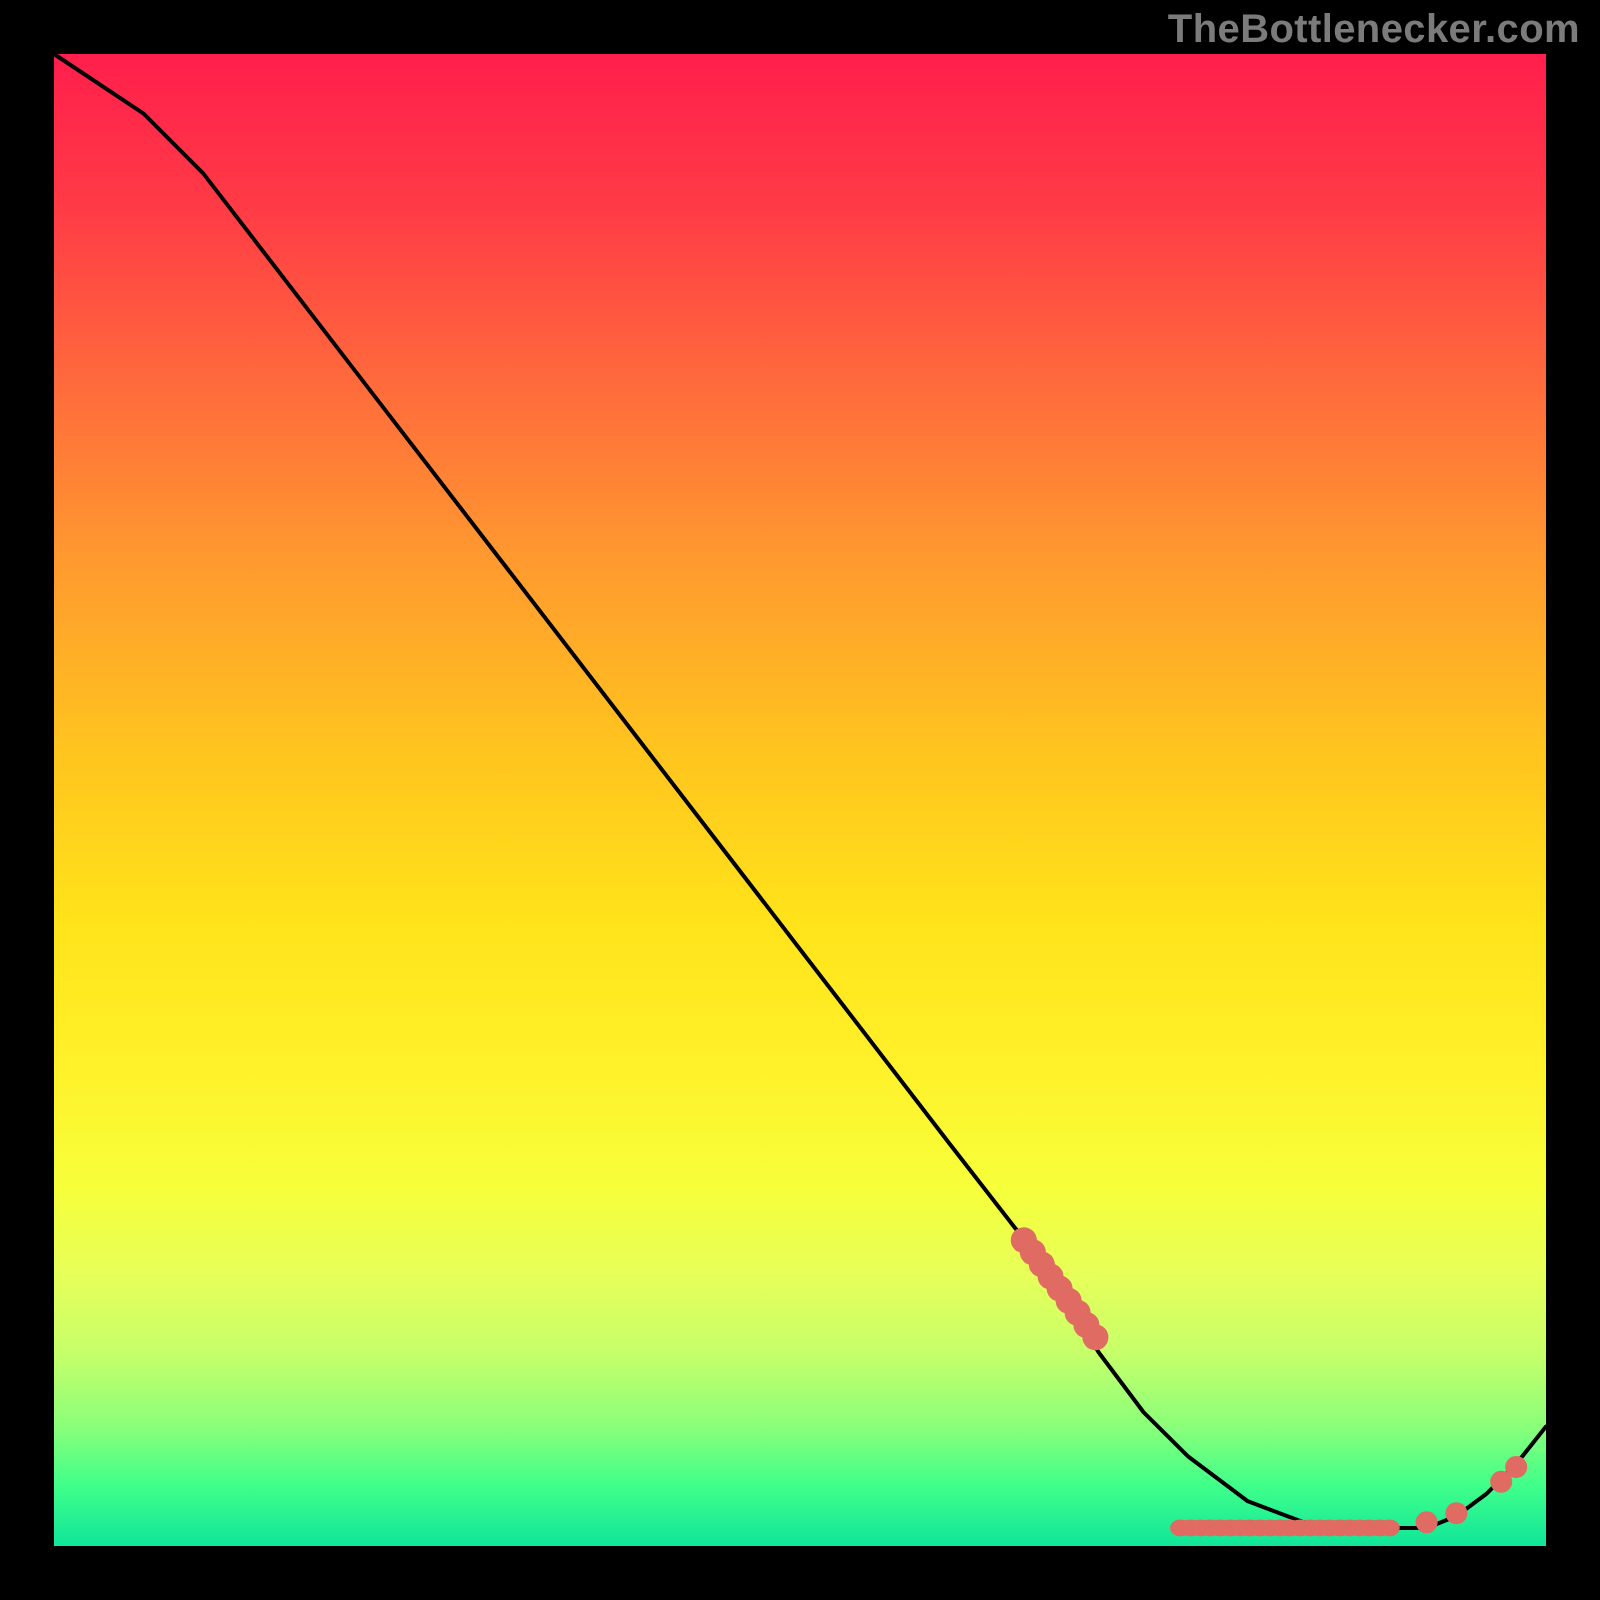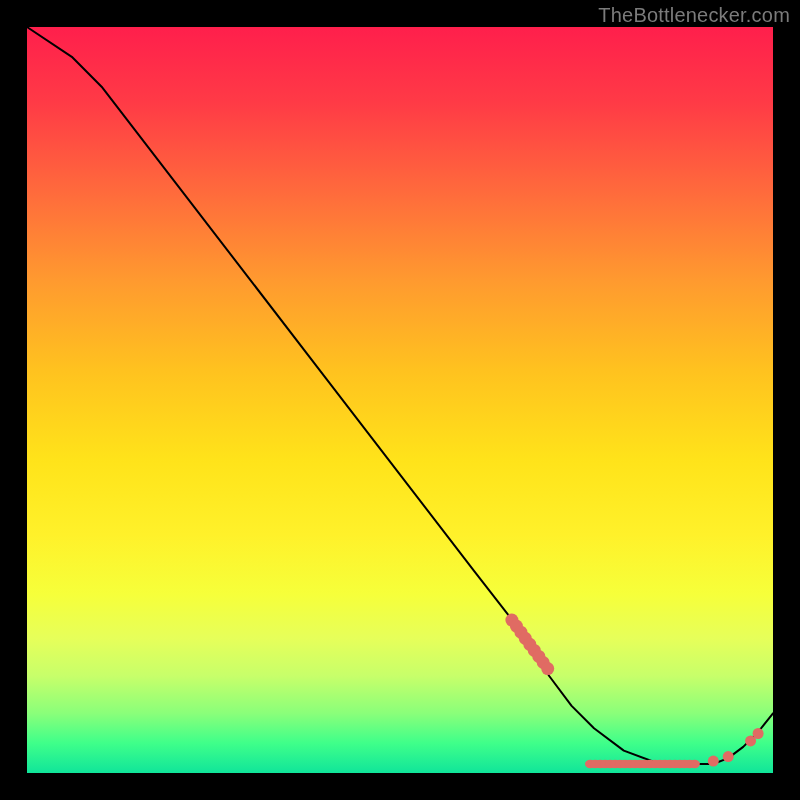--- a/index.html
+++ b/index.html
@@ -16,21 +16,21 @@
     width: 800px;
     height: 800px;
     background: #000;
   }
   .attribution {
     position: absolute;
     top: 4px;
     right: 10px;
     color: #7b7b7b;
     font-size: 20px;
-    font-weight: 400;
+    font-weight: 700;
     letter-spacing: 0.2px;
   }
   .plot-area {
     position: absolute;
     left: 27px;
     top: 27px;
     width: 746px;
     height: 746px;
     
     background: linear-gradient(

